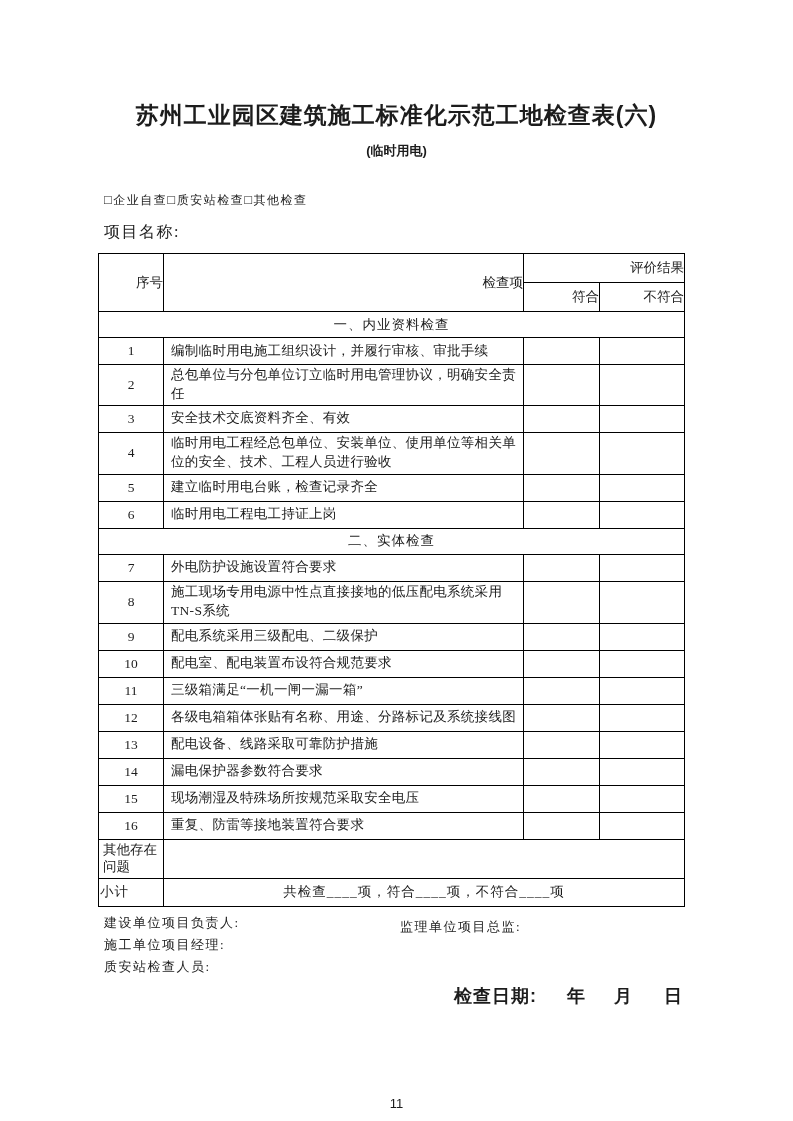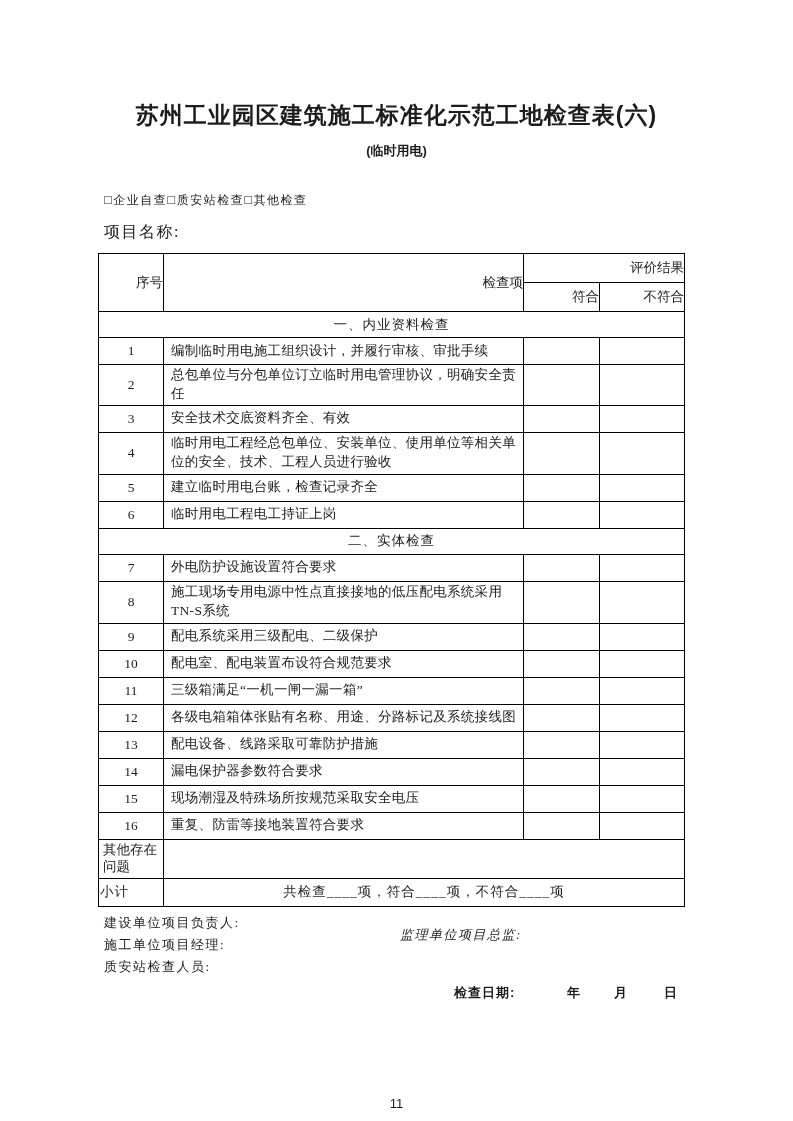--- a/index.html
+++ b/index.html
@@ -68,25 +68,25 @@
   td.num { text-align:center; font-size:13px; }
   td.item { padding:1px 2px 1px 7px; line-height:1.4; letter-spacing:0.3px; }
   tr.other td { height:39px; }
   td.other-label { padding:1px 4px; line-height:1.25; }
   tr.subtotal td { height:28px; }
   td.subtotal-label { padding-left:1px; letter-spacing:1px; }
   td.subtotal-text { text-align:center; letter-spacing:1px; }
 
   .footer { position:relative; margin:7px 0 0 104px; font-size:13px; }
   .sig-line { position:relative; height:22px; letter-spacing:1.5px; }
-  .sig-right { position:absolute; left:296px; top:12px; letter-spacing:1.5px;font-style:italic; }
+  .sig-right { position:absolute; left:296px; top:4px; letter-spacing:1.5px; }
   .date-line {
     position:relative; height:24px; margin-top:1px;
     font-family:"Liberation Sans","DejaVu Sans",sans-serif;
-    font-weight:bold; font-size:13px;
+    font-weight:bold; font-size:18px;
   }
   .date-label { position:absolute; left:350px; top:3px; letter-spacing:1px; }
   .date-year  { position:absolute; left:463px; top:3px; }
   .date-month { position:absolute; left:510px; top:3px; }
   .date-day   { position:absolute; left:560px; top:3px; }
 
   .page-number {
     position:absolute; left:0; top:1096px; width:100%;
     text-align:center;
     font-family:"Liberation Sans","DejaVu Sans",sans-serif;

